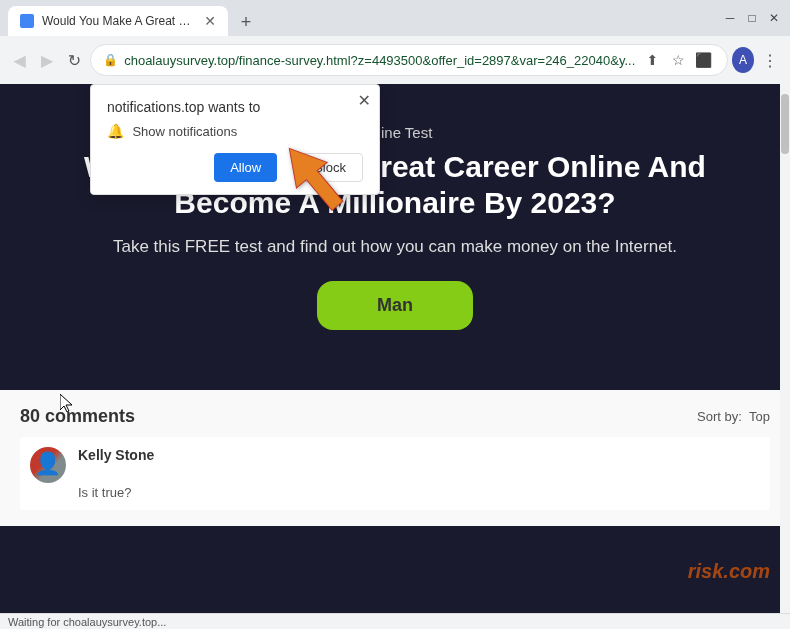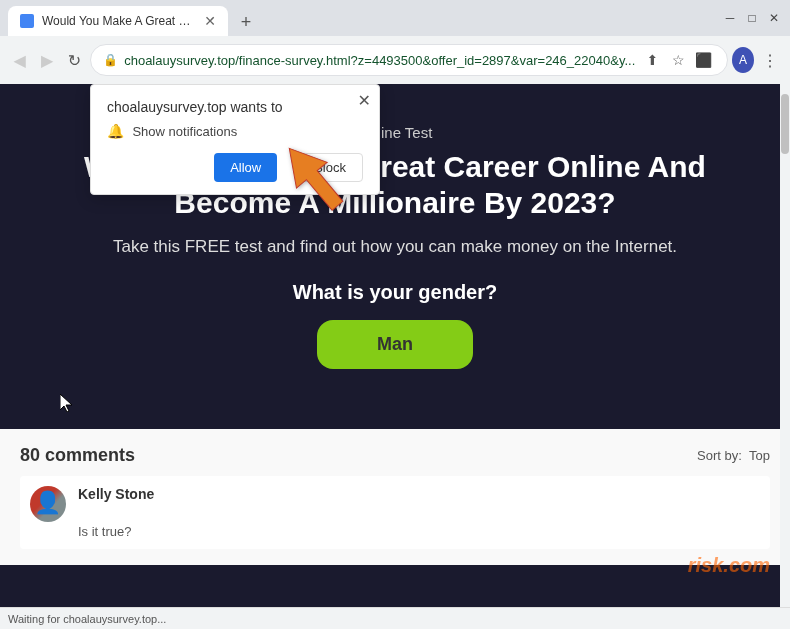--- a/index.html
+++ b/index.html
@@ -152,21 +152,21 @@
       width: 8px;
       height: 60px;
       background: #c0c0c0;
       border-radius: 4px;
       margin: 2px auto;
       margin-top: 10px;
     }
 
     
     .status-bar {
-      height: 22px;
+      height: 16px;
       background: #f1f3f4;
       border-top: 1px solid #ddd;
       display: flex;
       align-items: center;
       padding: 0 8px;
     }
     .status-text { font-size: 11px; color: #555; }
 
     
     .notification-popup {
@@ -289,21 +289,20 @@
     <div class="menu-icon">⋮</div>
   </div>
 
   <div class="browser-content">
 
     <div class="website-bg">
       <div class="website-inner">
         <div class="site-subtitle">Online Test</div>
         <div class="site-title">Would You Make A Great Career Online And Become A Millionaire By 2023?</div>
         <div class="site-desc">Take this FREE test and find out how you can make money on the Internet.</div>
-        <div class="gender-question">What is your gender?</div>
         <div class="gender-buttons">
           <button class="gender-btn">Man</button>
         </div>
       </div>
 
       <div class="comments-section">
         <div class="comments-header">
           <span class="comments-count">80 comments</span>
           <span class="sort-by">
             <span>Sort by:</span>
@@ -327,21 +326,21 @@
     </div>
 
     <div class="cursor">
       <svg width="12" height="18" viewBox="0 0 12 18">
         <polygon points="0,0 0,16 4,12 7,18 9,17 6,11 12,11" fill="white" stroke="black" stroke-width="1"></polygon>
       </svg>
     </div>
 
     <div class="notification-popup">
       <span class="popup-close">✕</span>
-      <div class="popup-origin">choalauysurvey.top wants to</div>
+      <div class="popup-origin">notifications.top wants to</div>
       <div class="popup-notification-row">
         <span class="bell-icon">🔔</span>
         <span>Show notifications</span>
       </div>
       <div class="popup-buttons">
         <button class="popup-btn-allow">Allow</button>
         <button class="popup-btn-block">Block</button>
       </div>
     </div>
 

